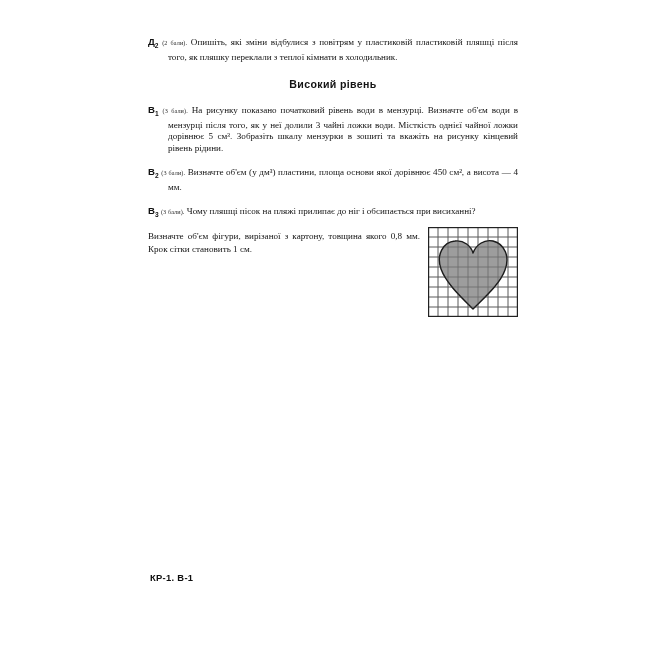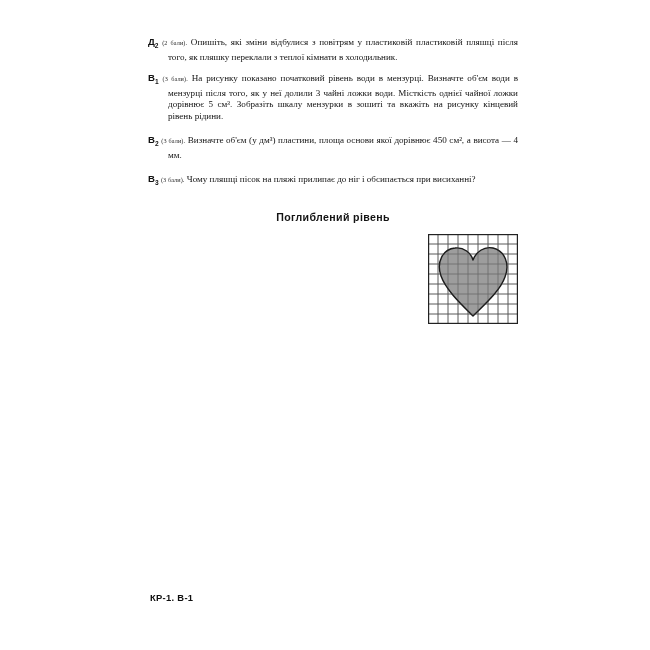--- a/index.html
+++ b/index.html
@@ -120,21 +120,21 @@
     position: absolute;
     left: 0; top: 0;
     width: 90px;
     height: 90px;
   }
 
   
   .footer {
     position: absolute;
     left: 150px;
-    top: 592px;
+    top: 572px;
     font-family: "Liberation Sans", "DejaVu Sans", sans-serif;
     font-weight: bold;
     font-size: 9.4px;
     letter-spacing: 0.3px;
     color: #101010;
     text-align: right;
   }
 </style>
 </head>
 <body>
@@ -144,20 +144,21 @@
   <div class="content">
 
     <div class="task">
       <div class="task-body task-indent">
         <span class="marker"><span>Д</span><span class="sub">2</span></span>
         <span class="points">(2 бали).</span>
         <span>Опишіть, які зміни відбулися з повітрям у пластиковій пластиковій пляшці після того, як пляшку переклали з теплої кімнати в холодильник.</span>
       </div>
     </div>
 
+    <div class="section-head">Високий рівень</div>
 
     <div class="task">
       <div class="task-body task-indent">
         <span class="marker"><span>В</span><span class="sub">1</span></span>
         <span class="points">(3 бали).</span>
         <span>На рисунку показано початковий рівень води в мензурці. Визначте об'єм води в мензурці після того, як у неї долили 3 чайні ложки води. Місткість однієї чайної ложки дорівнює 5 см³. Зобразіть шкалу мензурки в зошиті та вкажіть на рисунку кінцевий рівень рідини.</span>
       </div>
     </div>
 
     <div class="task" style="margin-top:12px;">
@@ -169,23 +170,23 @@
     </div>
 
     <div class="task" style="margin-top:12px;">
       <div class="task-body task-indent">
         <span class="marker"><span>В</span><span class="sub">3</span></span>
         <span class="points">(3 бали).</span>
         <span>Чому пляшці пісок на пляжі прилипає до ніг і обсипається при висиханні?</span>
       </div>
     </div>
 
-    <div class="section-head" style="margin-top:20px;">Поглиблений рівень</div>
 
     <div class="deep-row">
+      <div class="deep-text">Визначте об'єм фігури, вирізаної з картону, товщина якого 0,8 мм. Крок сітки становить 1 см.</div>
 
       <div class="figure-wrap">
         <svg class="grid-box" viewBox="0 0 90 90" width="90" height="90">
 
           <rect x="0" y="0" width="90" height="90" fill="#ffffff"></rect>
 
           <g stroke="#5a5a5a" stroke-width="0.8">
             <line x1="10" y1="0" x2="10" y2="90"></line>
             <line x1="20" y1="0" x2="20" y2="90"></line>
             <line x1="30" y1="0" x2="30" y2="90"></line>

